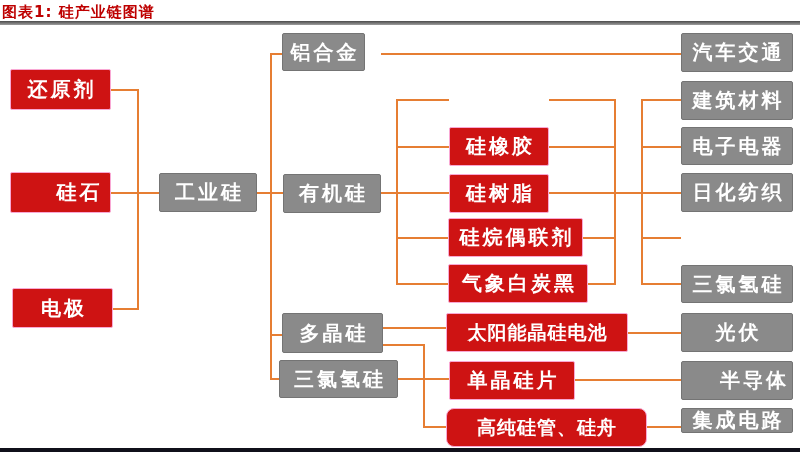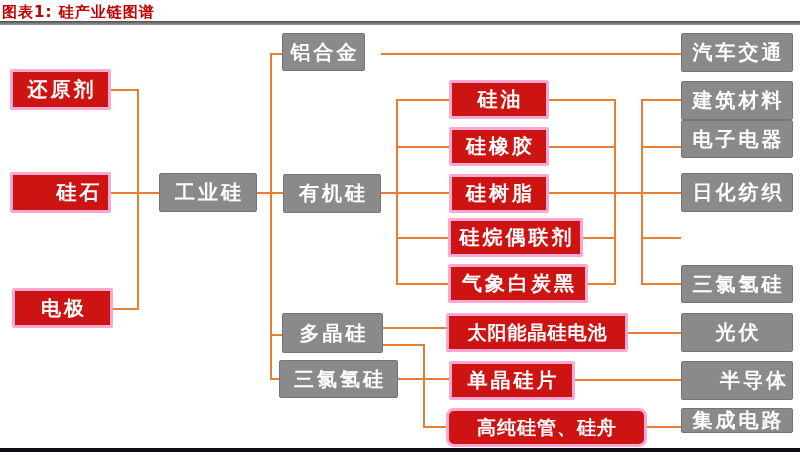--- a/index.html
+++ b/index.html
@@ -20,21 +20,21 @@
     position:absolute; left:0; top:448px; width:800px; height:4px;
     background:var(--bottom-color,#10101a);
   }
   #diagram { position:absolute; left:0; top:26px; width:800px; height:422px; }
   .node {
     position:absolute; box-sizing:border-box; display:flex; align-items:center;
     justify-content:center; color:#ffffff; font-weight:bold; font-size:20px;
     border-radius:2px; white-space:nowrap; letter-spacing:3px; text-indent:3px;
   }
   .node.long { font-size:19px; letter-spacing:1px; text-indent:1px; }
-  .node.red  { background:var(--red,#CE1313);  border:3px solid #f9a8d4; }
+  .node.red  { background:var(--red,#CE1313);  border:1px solid #f9a8d4; }
   .node.gray { background:var(--gray,#8A8A8A); border:1px solid #747474; }
   .edge { position:absolute; background:var(--line,#E67E33); }
 </style>
 </head>
 <body>
 
 <div id="stage">
   <div id="figure-title">图表1: 硅产业链图谱</div>
   <div id="title-divider"></div>
   <div id="diagram">
@@ -74,31 +74,30 @@
       <div class="edge" style="left: 575px; top: 353px; width: 106px; height: 2px;"></div>
       <div class="edge" style="left: 628px; top: 400px; width: 53px; height: 2px;"></div>
       <div class="node red" style="left: 10px; top: 43px; width: 101px; height: 41px;">还原剂</div>
       <div class="node red" style="left: 10px; top: 146px; width: 101px; height: 41px; padding-left: 35px;">硅石</div>
       <div class="node red" style="left: 12px; top: 262px; width: 101px; height: 40px;">电极</div>
       <div class="node gray" style="left: 159px; top: 147px; width: 98px; height: 39px;">工业硅</div>
       <div class="node gray" style="left: 282px; top: 7px; width: 83px; height: 38px;">铝合金</div>
       <div class="node gray" style="left: 283px; top: 148px; width: 98px; height: 39px;">有机硅</div>
       <div class="node gray" style="left: 282px; top: 287px; width: 101px; height: 40px;">多晶硅</div>
       <div class="node gray" style="left: 279px; top: 334px; width: 119px; height: 38px;">三氯氢硅</div>
-      <div class="node red" style="left: 449px; top: 54px; width: 100px; height: 39px;">硅油</div>
       <div class="node red" style="left: 449px; top: 101px; width: 100px; height: 39px;">硅橡胶</div>
       <div class="node red" style="left: 449px; top: 148px; width: 100px; height: 39px;">硅树脂</div>
       <div class="node red" style="left: 448px; top: 192px; width: 135px; height: 39px;">硅烷偶联剂</div>
       <div class="node red" style="left: 448px; top: 238px; width: 140px; height: 39px;">气象白炭黑</div>
       <div class="node red long" style="left: 446px; top: 287px; width: 182px; height: 39px;">太阳能晶硅电池</div>
       <div class="node red" style="left: 449px; top: 335px; width: 126px; height: 39px;">单晶硅片</div>
       <div class="node red long" style="left: 446px; top: 382px; width: 201px; height: 39px; border-radius: 8px;">高纯硅管、硅舟</div>
       <div class="node gray" style="left: 681px; top: 7px; width: 112px; height: 39px;">汽车交通</div>
       <div class="node gray" style="left: 681px; top: 55px; width: 112px; height: 39px;">建筑材料</div>
-      <div class="node gray" style="left: 681px; top: 94px; width: 112px; height: 38px;">电子电器</div>
+      <div class="node gray" style="left: 681px; top: 101px; width: 112px; height: 38px;">电子电器</div>
       <div class="node gray" style="left: 681px; top: 147px; width: 112px; height: 39px;">日化纺织</div>
       <div class="node gray" style="left: 681px; top: 239px; width: 112px; height: 38px;">三氯氢硅</div>
       <div class="node gray" style="left: 681px; top: 287px; width: 112px; height: 39px;">光伏</div>
       <div class="node gray" style="left: 681px; top: 335px; width: 112px; height: 39px; padding-left: 32px;">半导体</div>
       <div class="node gray" style="left: 681px; top: 382px; width: 112px; height: 25px;">集成电路</div>
     </div>
   <div id="bottom-border"></div>
 </div>
 
 </body></html>

